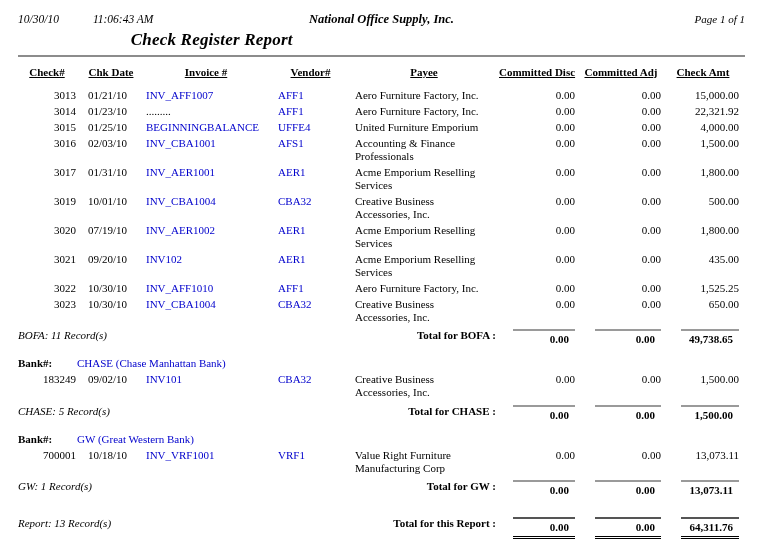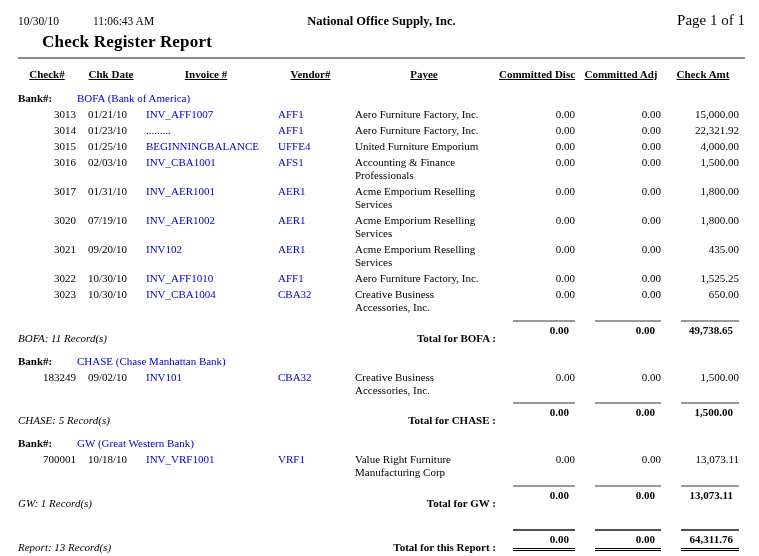--- a/index.html
+++ b/index.html
@@ -4,26 +4,26 @@
 <style>
   * { box-sizing: border-box; }
   html, body { margin: 0; padding: 0; background: #ffffff; }
   .page {
     width: 759px; height: 556px; background: #fff;
     font-family: "Liberation Serif", "DejaVu Serif", serif;
     font-size: 11px; color: #000;
     padding: 12px 14px 0 18px; overflow: hidden; position: relative;
   }
   
-  .hrow { display: grid; grid-template-columns: 1fr auto 1fr; align-items: baseline; }
+  .hrow { display: grid; grid-template-columns: 1fr auto 1fr; align-items: baseline; font-style: italic; }
   .h-left { text-align: left; font-size: 11.5px; }
-  .h-right { text-align: right; font-size: 15px; }
+  .h-right { text-align: right; font-size: 11px; }
   .company { font-weight: bold; font-size: 12.5px; text-align: center; }
   .hrow2 { margin-top: 3px; }
-  .title { font-weight: bold; font-size: 17px; letter-spacing: 0.2px; margin-left: 24px; }
+  .title { font-weight: bold; font-size: 17px; text-align: center; letter-spacing: 0.2px; margin-left: 24px; }
   .rpt-date { display: inline-block; min-width: 72px; }
   .rule { border-top: 2px solid #8c8c8c; margin-top: 5px; }
 
   
   table { width: 727px; border-collapse: collapse; table-layout: fixed; margin-top: 7px; }
   col.c1 { width: 64px; }  col.c2 { width: 58px; }  col.c3 { width: 132px; }
   col.c4 { width: 77px; }  col.c5 { width: 150px; } col.c6 { width: 82px; }
   col.c7 { width: 86px; }  col.c8 { width: 78px; }
   th {
     font-weight: bold; text-decoration: underline; text-align: center;
@@ -32,21 +32,21 @@
   th.num { text-align: center; padding-right: 6px; }
   td { vertical-align: top; padding: 1.5px 0; line-height: 13px; font-size: 11px; }
   td.num { text-align: right; padding-right: 6px; white-space: nowrap; }
   td.pad-l { padding-left: 6px; }
   td.payee { padding-right: 12px; }
   .link { color: var(--link, #0000cc); }
   .bank-row td { padding-top: 3px; }
   .bank-label { font-weight: bold; display: inline-block; width: 59px; }
   .summary-row td { padding-top: 4px; padding-bottom: 7px; }
   .sumflex { display: flex; justify-content: space-between; align-items: baseline; }
-  .record-count { font-style: italic; margin-top: 12px; }
+  .record-count { font-style: italic; }
   .total-label { font-weight: bold; padding-right: 3px; white-space: nowrap; }
   .trule {
     border-top: 2px solid var(--trule, #9a9a9a);
     margin-left: 14px; text-align: right;
     padding: 2px 6px 1px 0; font-weight: bold; white-space: nowrap;
   }
   .report-total-row td { padding-top: 12px; }
   .report-total-row .trule {
     border-top: 2px solid #555;
     border-bottom: 3px double #000;
@@ -92,23 +92,20 @@
         <th class="pad-l">Chk Date</th>
         <th class="pad-l">Invoice #</th>
         <th class="pad-l">Vendor#</th>
         <th class="pad-l">Payee</th>
         <th class="num">Committed Disc</th>
         <th class="num">Committed Adj</th>
         <th class="num">Check Amt</th>
       </tr>
     </thead>
     <tbody>
-        <tr class="bank-row">
-          <td colspan="8"><span class="bank-label">Bank#:</span><span class="link">BOFA (Bank of America)</span></td>
-        </tr>
         <tr class="data-row">
           <td class="num">3013</td>
           <td class="pad-l">01/21/10</td>
           <td class="pad-l link">INV_AFF1007</td>
           <td class="pad-l link">AFF1</td>
           <td class="pad-l payee">Aero Furniture Factory, Inc.</td>
           <td class="num">0.00</td>
           <td class="num">0.00</td>
           <td class="num">15,000.00</td>
         </tr>
@@ -144,20 +141,30 @@
         </tr>
         <tr class="data-row">
           <td class="num">3017</td>
           <td class="pad-l">01/31/10</td>
           <td class="pad-l link">INV_AER1001</td>
           <td class="pad-l link">AER1</td>
           <td class="pad-l payee">Acme Emporium Reselling Services</td>
           <td class="num">0.00</td>
           <td class="num">0.00</td>
           <td class="num">1,800.00</td>
+        </tr>
+        <tr class="data-row">
+          <td class="num">3019</td>
+          <td class="pad-l">10/01/10</td>
+          <td class="pad-l link">INV_CBA1004</td>
+          <td class="pad-l link">CBA32</td>
+          <td class="pad-l payee">Creative Business Accessories, Inc.</td>
+          <td class="num">0.00</td>
+          <td class="num">0.00</td>
+          <td class="num">500.00</td>
         </tr>
         <tr class="data-row">
           <td class="num">3020</td>
           <td class="pad-l">07/19/10</td>
           <td class="pad-l link">INV_AER1002</td>
           <td class="pad-l link">AER1</td>
           <td class="pad-l payee">Acme Emporium Reselling Services</td>
           <td class="num">0.00</td>
           <td class="num">0.00</td>
           <td class="num">1,800.00</td>

